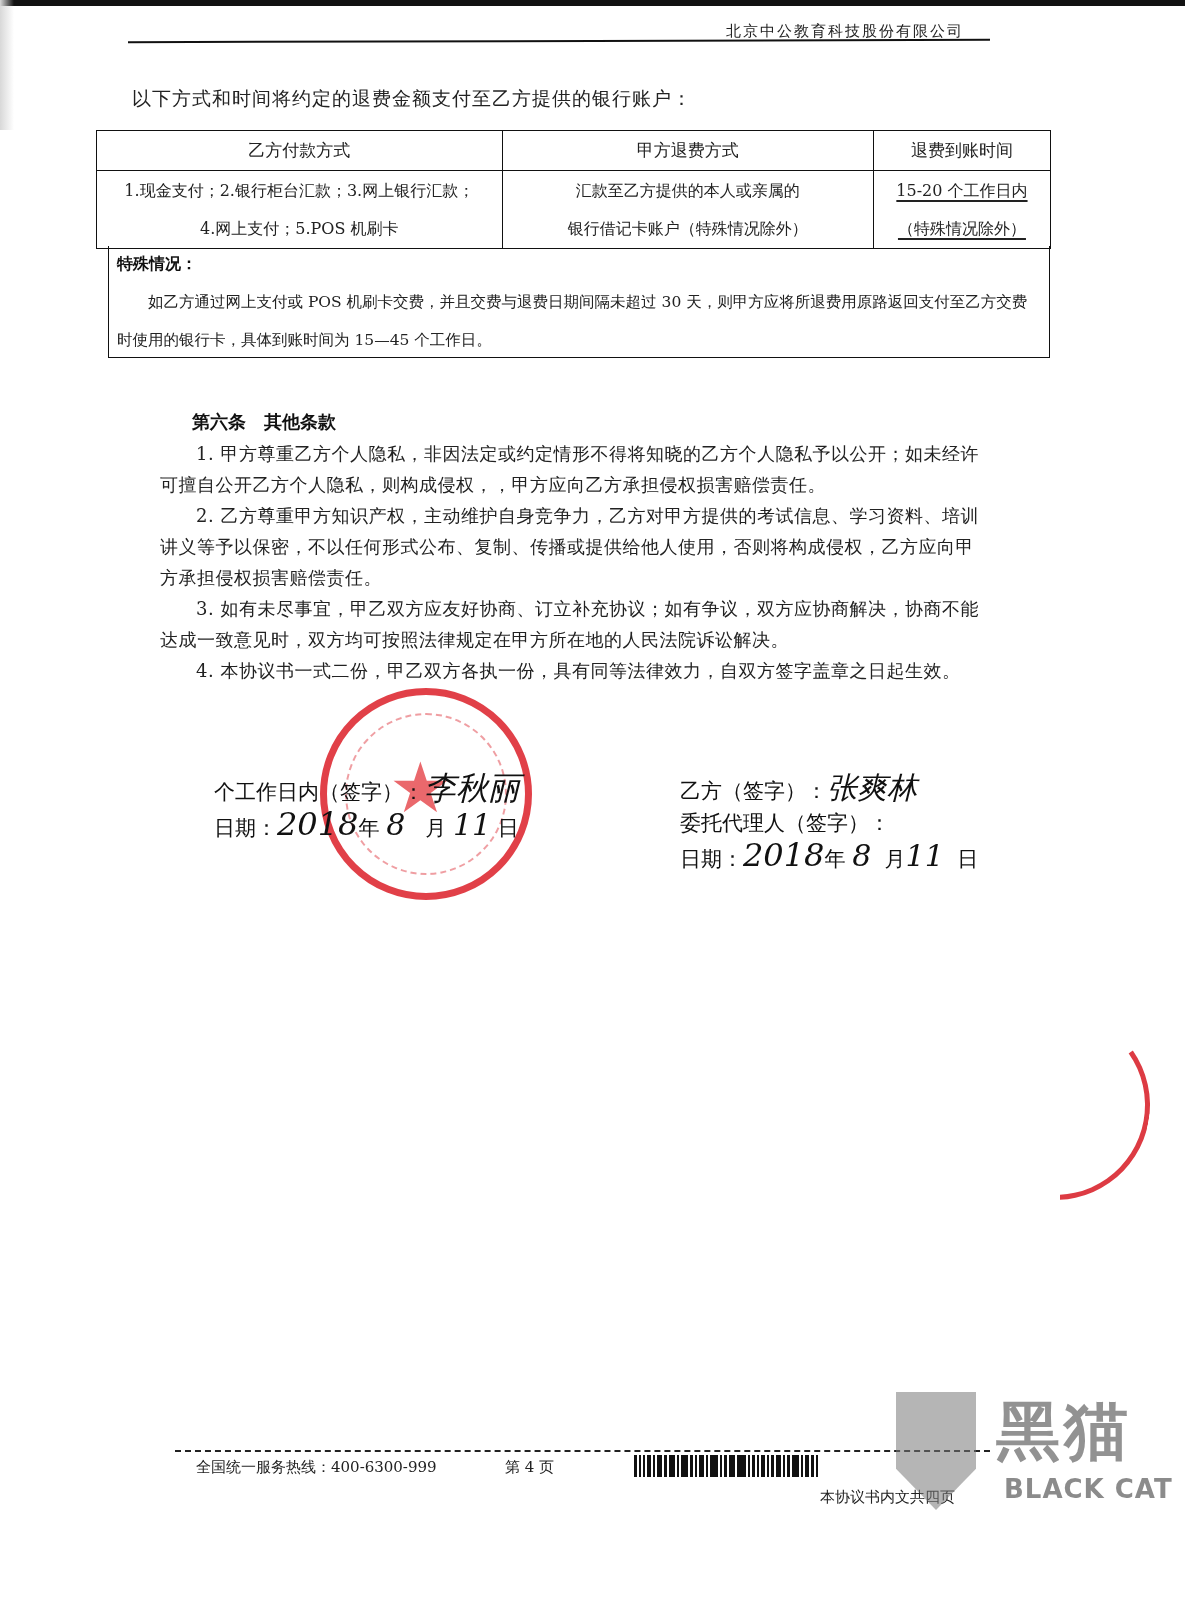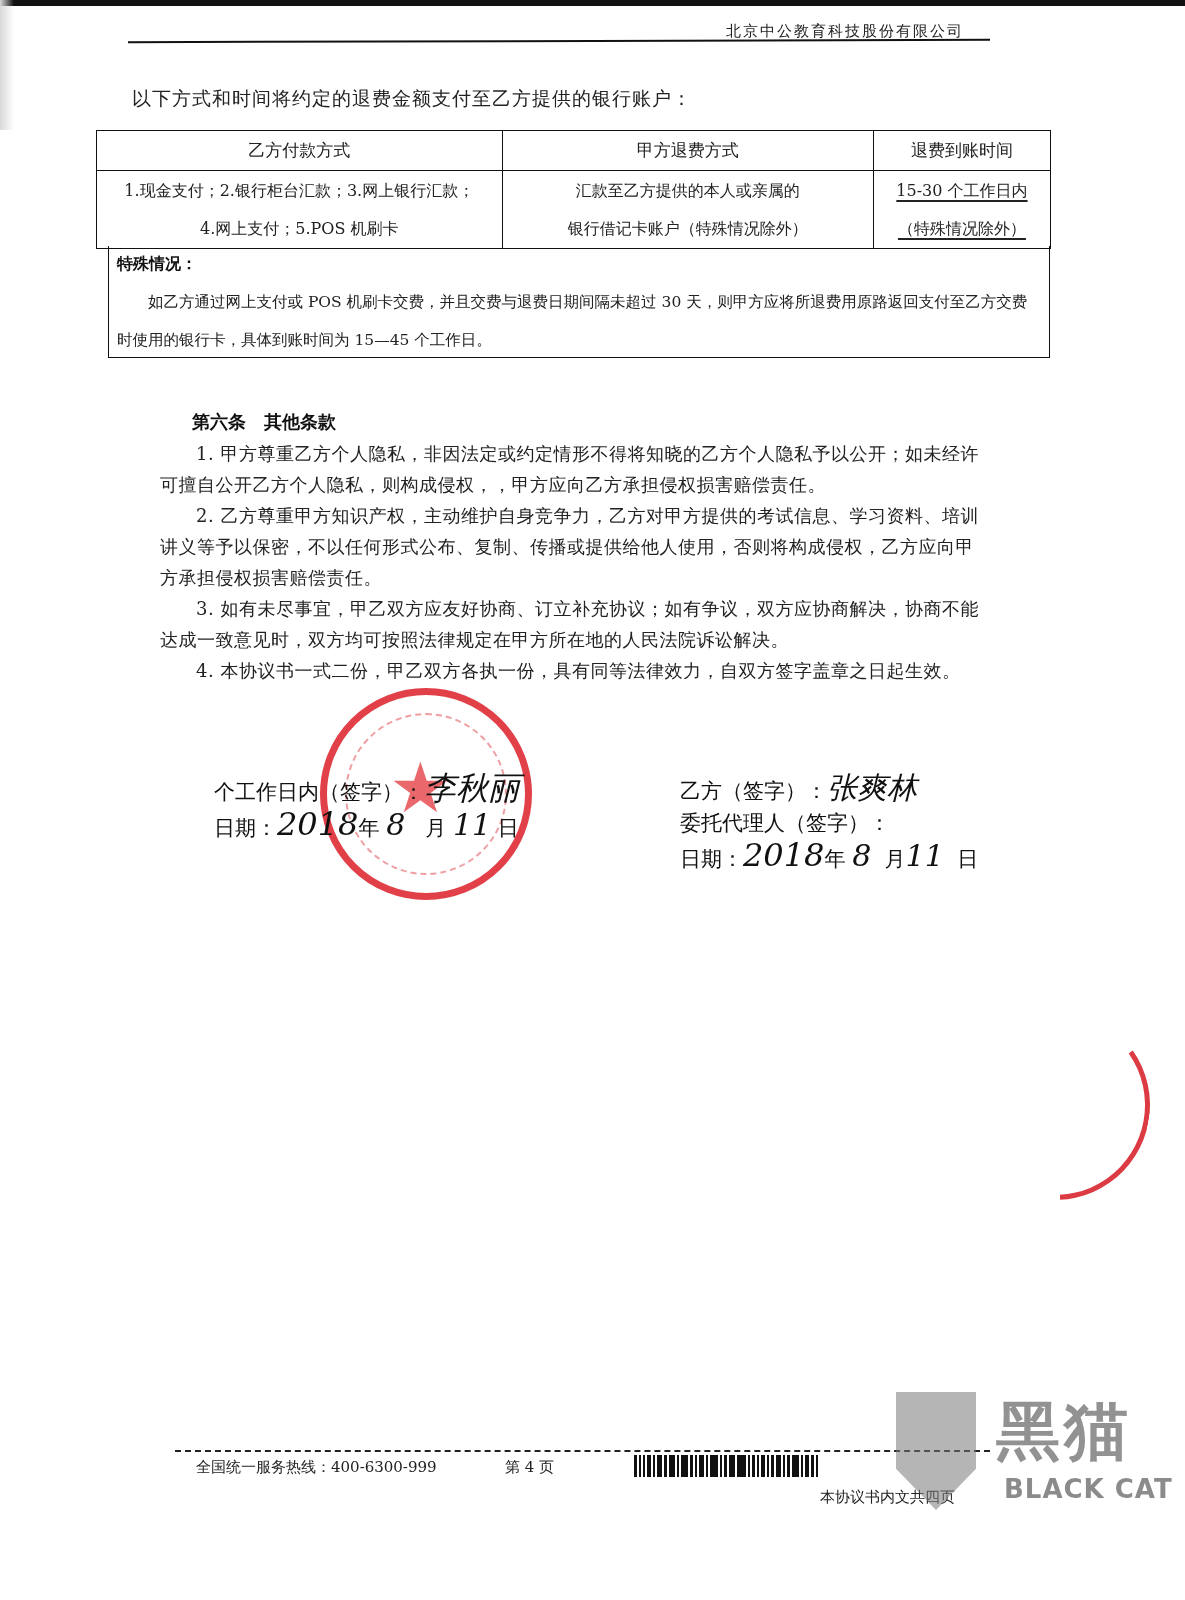--- a/index.html
+++ b/index.html
@@ -77,21 +77,21 @@
   <tr>
     <td class="body-cell">
       <div>1.现金支付；2.银行柜台汇款；3.网上银行汇款；</div>
       <div>4.网上支付；5.POS 机刷卡</div>
     </td>
     <td class="body-cell">
       <div>汇款至乙方提供的本人或亲属的</div>
       <div>银行借记卡账户（特殊情况除外）</div>
     </td>
     <td class="body-cell">
-      <div><span class="u">15-30 个工作日内</span></div>
+      <div><span class="u">15-20 个工作日内</span></div>
       <div><span class="u">（特殊情况除外）</span></div>
     </td>
   </tr>
 </tbody>
   </table>
 
 <div class="special-box">
   <div class="special-title">特殊情况：</div>
   <div class="special-text">如乙方通过网上支付或 POS 机刷卡交费，并且交费与退费日期间隔未超过 30 天，则甲方应将所退费用原路返回支付至乙方交费时使用的银行卡，具体到账时间为 15—45 个工作日。</div>
 </div>

